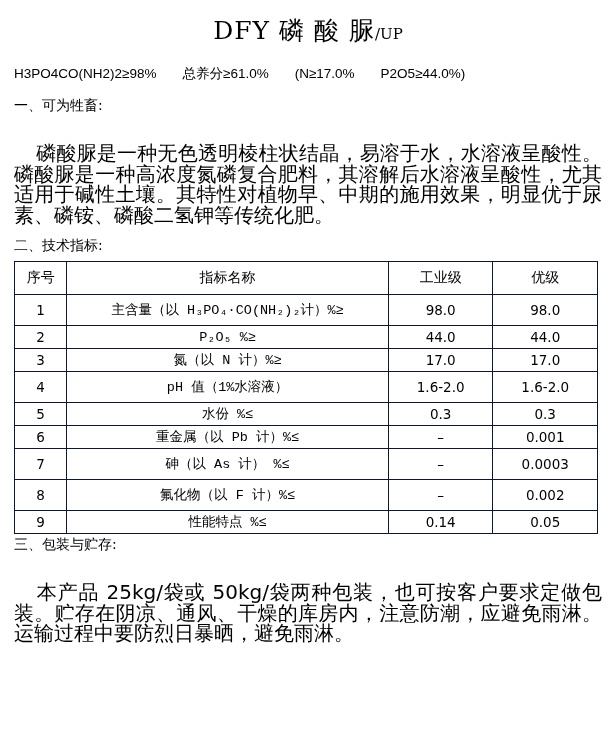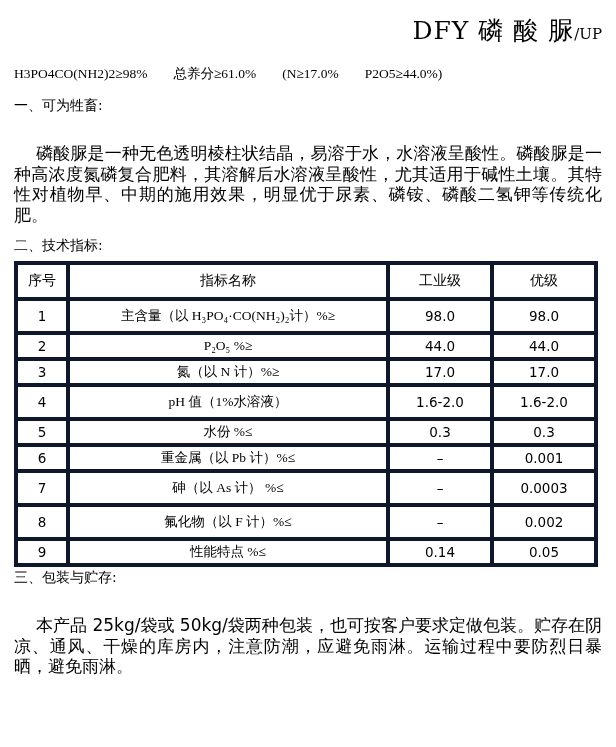--- a/index.html
+++ b/index.html
@@ -17,83 +17,83 @@
   }
   .page {
     width: 616px;
     height: 747px;
     box-sizing: border-box;
     padding: 8px 14px 0 14px;
     position: relative;
   }
   
   .title-row {
-    text-align: right;
+    text-align: center;
     margin-top: 6px;
     margin-bottom: 6px;
   }
   .title-main {
     font-family: "DejaVu Serif", "Liberation Serif", serif;
     font-size: 25px;
     letter-spacing: 1px;
     font-weight: normal;
   }
   .title-sub {
     font-family: "DejaVu Serif", "Liberation Serif", serif;
     font-size: 15px;
     vertical-align: baseline;
   }
   
   .formula-line {
-    font-family: Liberation Serif, serif;
+    font-family: Liberation Sans, sans-serif;
     font-size: 13.5px;
     margin-top: 18px;
     margin-bottom: 14px;
     white-space: nowrap;
   }
   .formula-line .seg { margin-right: 14px; }
   .formula-line .seg.wide { margin-right: 26px; }
   
   .sec-head {
     font-size: 14px;
     margin: 12px 0 3px 0;
     font-family: "DejaVu Sans", "Liberation Sans", sans-serif;
   }
   .para {
-    font-size: 17px;
+    font-size: 20px;
     line-height: 20.5px;
     text-align: justify;
     text-justify: inter-ideograph;
     margin-top: 28px;
   }
   .para .indent { display: inline-block; width: 22px; }
   
   table.spec {
     border-collapse: collapse;
     width: 584px;
     margin-top: 6px;
     margin-bottom: 2px;
     table-layout: fixed;
   }
   table.spec td, table.spec th {
-    border: 4px solid #0f172a;
+    border: 1px solid #0f172a;
     text-align: center;
     font-size: 13.5px;
     font-weight: normal;
     padding: 0;
     height: 22px;
     vertical-align: middle;
   }
   table.spec tr.head td { height: 32px; font-size: 14px; }
   table.spec tr.tall td { height: 30px; }
   .col-no { width: 52px; }
   .col-name { width: 320px; }
   .col-ind { width: 104px; }
   .col-prem { width: 104px; }
-  .nm { font-family: Liberation Serif, serif; margin-top: 39px; }
+  .nm { font-family: Liberation Mono, monospace; margin-top: 39px; }
   
   .tail { margin-top: 2px; }
 </style>
 </head>
 <body>
 
 <div class="page">
 
   <div class="title-row">
     <span class="title-main">DFY 磷  酸  脲</span><span class="title-sub">/UP</span>

